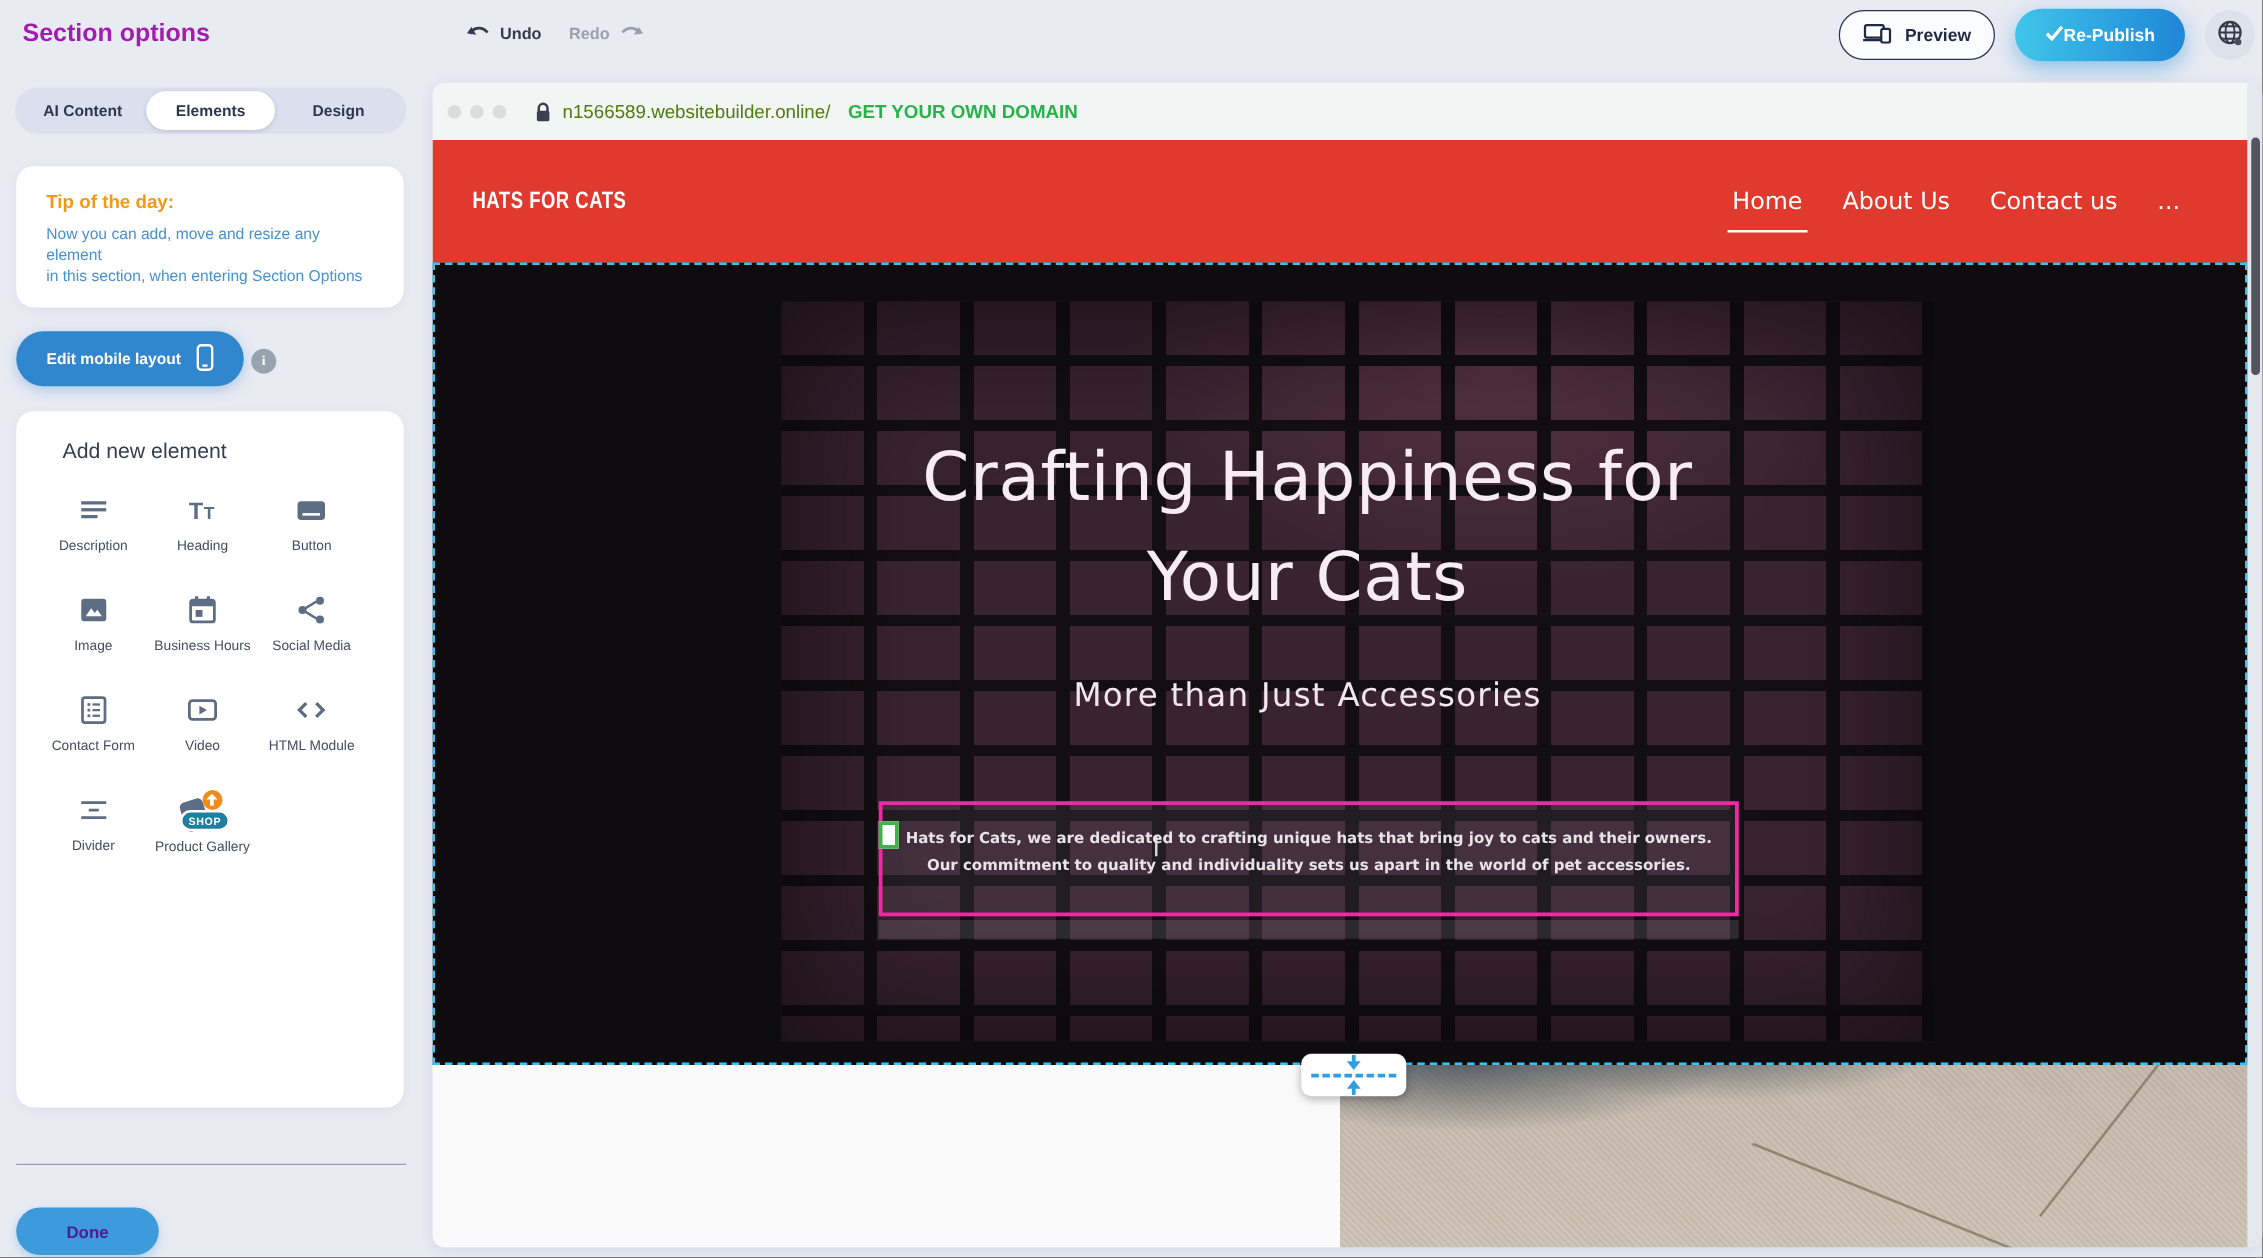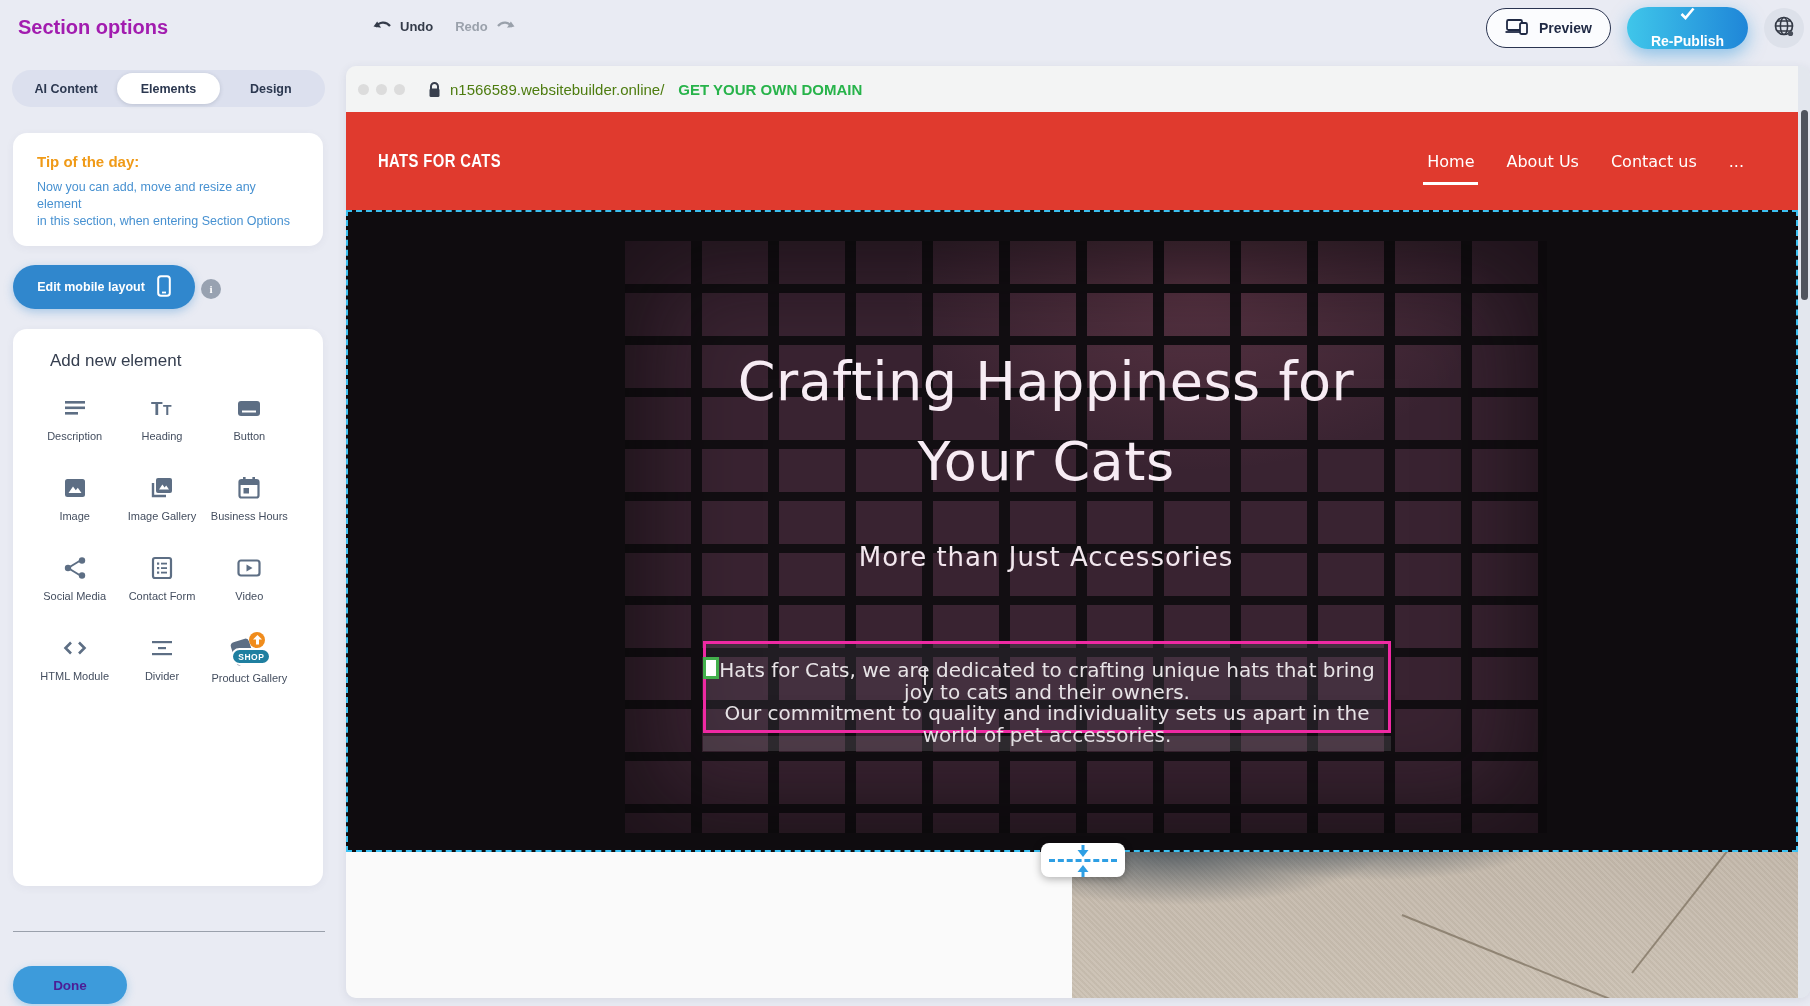--- a/index.html
+++ b/index.html
@@ -10,23 +10,23 @@
   
   .section-title { left:18px; top:16px; font-size:20px; font-weight:bold; color:#a21caf; }
   .undoredo { left:373px; top:0; height:52px; display:flex; align-items:center; gap:22px; }
   .ur-item { display:flex; align-items:center; gap:8px; font-size:13px; font-weight:bold; cursor:pointer; }
   .ur-undo { color:#343b49; }
   .ur-redo { color:#9aa1ab; }
   .top-right { right:6px; top:7px; display:flex; align-items:center; gap:16px; }
   .btn-preview { height:40px; padding:0 18px; border:1.6px solid #2a3450; border-radius:21px;
      background:#fbfcfe; display:flex; align-items:center; gap:10px; font-size:14px; font-weight:bold;
      color:#1f2944; cursor:pointer; }
-  .btn-republish { height:42px; padding:0 24px; border-radius:22px; display:flex; align-items:center; gap:10px;
+  .btn-republish { height:42px; padding:0 24px; border-radius:22px; display:flex; align-items:center; 
      background:linear-gradient(90deg,#3fc6ea,#1f86d8); box-shadow:0 6px 18px rgba(41,150,220,.5);
-     color:#fff; font-size:14px; font-weight:bold; cursor:pointer;flex-direction:column; }
+     color:#fff; font-size:14px; font-weight:bold; cursor:pointer; }
   .btn-globe { width:40px; height:40px; border-radius:50%; background:#dde1ea; display:flex;
      align-items:center; justify-content:center; cursor:pointer; }
 
   
   .tabs { left:12px; top:70px; width:313px; height:37px; background:#dce0ee; border-radius:19px;
      display:flex; align-items:stretch; padding:3px; }
   .tab { flex:1; display:flex; align-items:center; justify-content:center; font-size:12.5px;
      font-weight:bold; color:#2c3850; border-radius:16px; cursor:pointer; }
   .tab.active { background:#fff; box-shadow:0 1px 4px rgba(40,50,80,.18); }
   .card { background:#fff; border-radius:14px; box-shadow:0 2px 8px rgba(60,70,110,.06); }
@@ -66,38 +66,38 @@
   .chrome-dots { display:flex; gap:7px; margin-left:12px; }
   .chrome-dots i { width:11px; height:11px; border-radius:50%; background:#dcdcdc; }
   .chrome-lock { margin-left:22px; display:flex; }
   .chrome-url { margin-left:8px; font-size:15px; color:#4d7c0f; }
   .chrome-cta { margin-left:14px; font-size:15px; font-weight:bold; color:#27b34a; cursor:pointer; }
   .site-header { left:0; top:46px; width:1452px; height:98px; background:#e03a2e; display:flex;
      align-items:center; justify-content:space-between; padding:0 54px 0 32px; }
   .site-logo { color:#fff; font-size:19px; font-weight:bold; letter-spacing:.5px;
      transform:scaleX(.78); transform-origin:left center; white-space:nowrap; }
   .site-nav { display:flex; align-items:center; gap:32px; }
-  .nav-item { color:#fff; font-size:16px; font-family:"DejaVu Sans", sans-serif; cursor:pointer; position:relative; }
+  .nav-item { color:#fff; font-size:19px; font-family:"DejaVu Sans", sans-serif; cursor:pointer; position:relative; }
   .nav-item.active::after { content:""; position:absolute; left:-4px; right:-4px; bottom:-14px; height:2.5px; background:#fff; }
   .hero { left:0; top:144px; width:1452px; height:642px; background:#0f0c0f; border:2px dashed #3bc1f2; }
   .tile-band { left:277px; top:29px; width:922px; height:592px;
      background:
        repeating-linear-gradient(to right, transparent 0 66px, #120e12 66px 77px),
        repeating-linear-gradient(to bottom, transparent 0 43px, #120e12 43px 52px),
        radial-gradient(ellipse 420px 260px at 62% 8%, rgba(170,95,115,.28), rgba(0,0,0,0) 70%),
        #392331; }
   .tile-band::after { content:""; position:absolute; inset:0; box-shadow:inset 0 0 90px 30px rgba(8,5,8,.55); }
   .hero-heading { left:348px; top:130px; width:700px; text-align:center; color:#f7ecf4;
      font-family:"DejaVu Sans", sans-serif; font-size:54px; line-height:80px; letter-spacing:.5px; }
   .hero-sub { left:348px; top:330px; width:700px; text-align:center; color:#f2e7ee;
      font-family:"DejaVu Sans", sans-serif; font-size:26px; letter-spacing:1px; }
   .desc-box { left:355px; top:429px; width:688px; height:92px; border:3px solid #ef29a3;
      background:rgba(170,170,185,.10); cursor:pointer; }
   .desc-text { position:absolute; left:0; right:0; top:16px; text-align:center; color:#e7e3e6;
-     font-family:"DejaVu Sans", sans-serif; font-size:20px; line-height:21.5px; }
+     font-family:"DejaVu Sans", sans-serif; font-size:12px; line-height:21.5px;font-weight:bold; }
   .desc-handle { position:absolute; left:-3px; top:13px; width:16px; height:22px; background:#fff;
      border:3px solid #43b04c; cursor:grab; }
   .text-caret { position:absolute; left:218px; top:24px; width:2px; height:17px; background:#d8d4d6; }
   .desc-shadow { left:355px; top:524px; width:688px; height:15px; background:rgba(190,190,200,.16); }
   .resize-pill { left:695px; top:777px; width:84px; height:34px; background:#fff; border-radius:8px;
      box-shadow:0 2px 8px rgba(0,0,0,.3); z-index:6; cursor:row-resize; }
   .resize-dash { position:absolute; left:8px; right:8px; top:16px; border-top:3px dashed #2e9fe4; }
   .rp-arrow { position:absolute; left:35px; width:14px; height:13px; }
   .rp-up { bottom:1px; } .rp-down { top:1px; }
   .next-white { left:0; top:786px; width:726px; height:146px; background:#fafafa; }
@@ -225,28 +225,20 @@
 
     <div class="el-cell">
       <span><svg width="26" height="26" viewBox="0 0 26 26">
             <rect x="3" y="4" width="20" height="18" rx="2.5" fill="currentColor"></rect>
             <polygon points="6.5,18 11,11.5 13.8,15.3 15.8,12.8 19.5,18" fill="#fff"></polygon>
           </svg></span>
       <div class="el-label">Image</div>
     </div>
     <div class="el-cell">
       <span><svg width="26" height="26" viewBox="0 0 26 26">
-            <path d="M4 8 v13 h13" fill="none" stroke="currentColor" stroke-width="2.4"></path>
-            <rect x="7" y="3" width="16" height="15" rx="2" fill="currentColor"></rect>
-            <polygon points="10,14.5 13.4,9.5 15.6,12.4 17.2,10.6 20,14.5" fill="#fff"></polygon>
-          </svg></span>
-      <div class="el-label">Image Gallery</div>
-    </div>
-    <div class="el-cell">
-      <span><svg width="26" height="26" viewBox="0 0 26 26">
             <rect x="3.5" y="5" width="19" height="17.5" rx="2" fill="none" stroke="currentColor" stroke-width="2.2"></rect>
             <rect x="3.5" y="5" width="19" height="5" fill="currentColor"></rect>
             <rect x="7" y="2" width="2.6" height="4.5" fill="currentColor"></rect>
             <rect x="16.4" y="2" width="2.6" height="4.5" fill="currentColor"></rect>
             <rect x="7.5" y="13" width="5.5" height="5.5" fill="currentColor"></rect>
           </svg></span>
       <div class="el-label">Business Hours</div>
     </div>
 
     <div class="el-cell">

